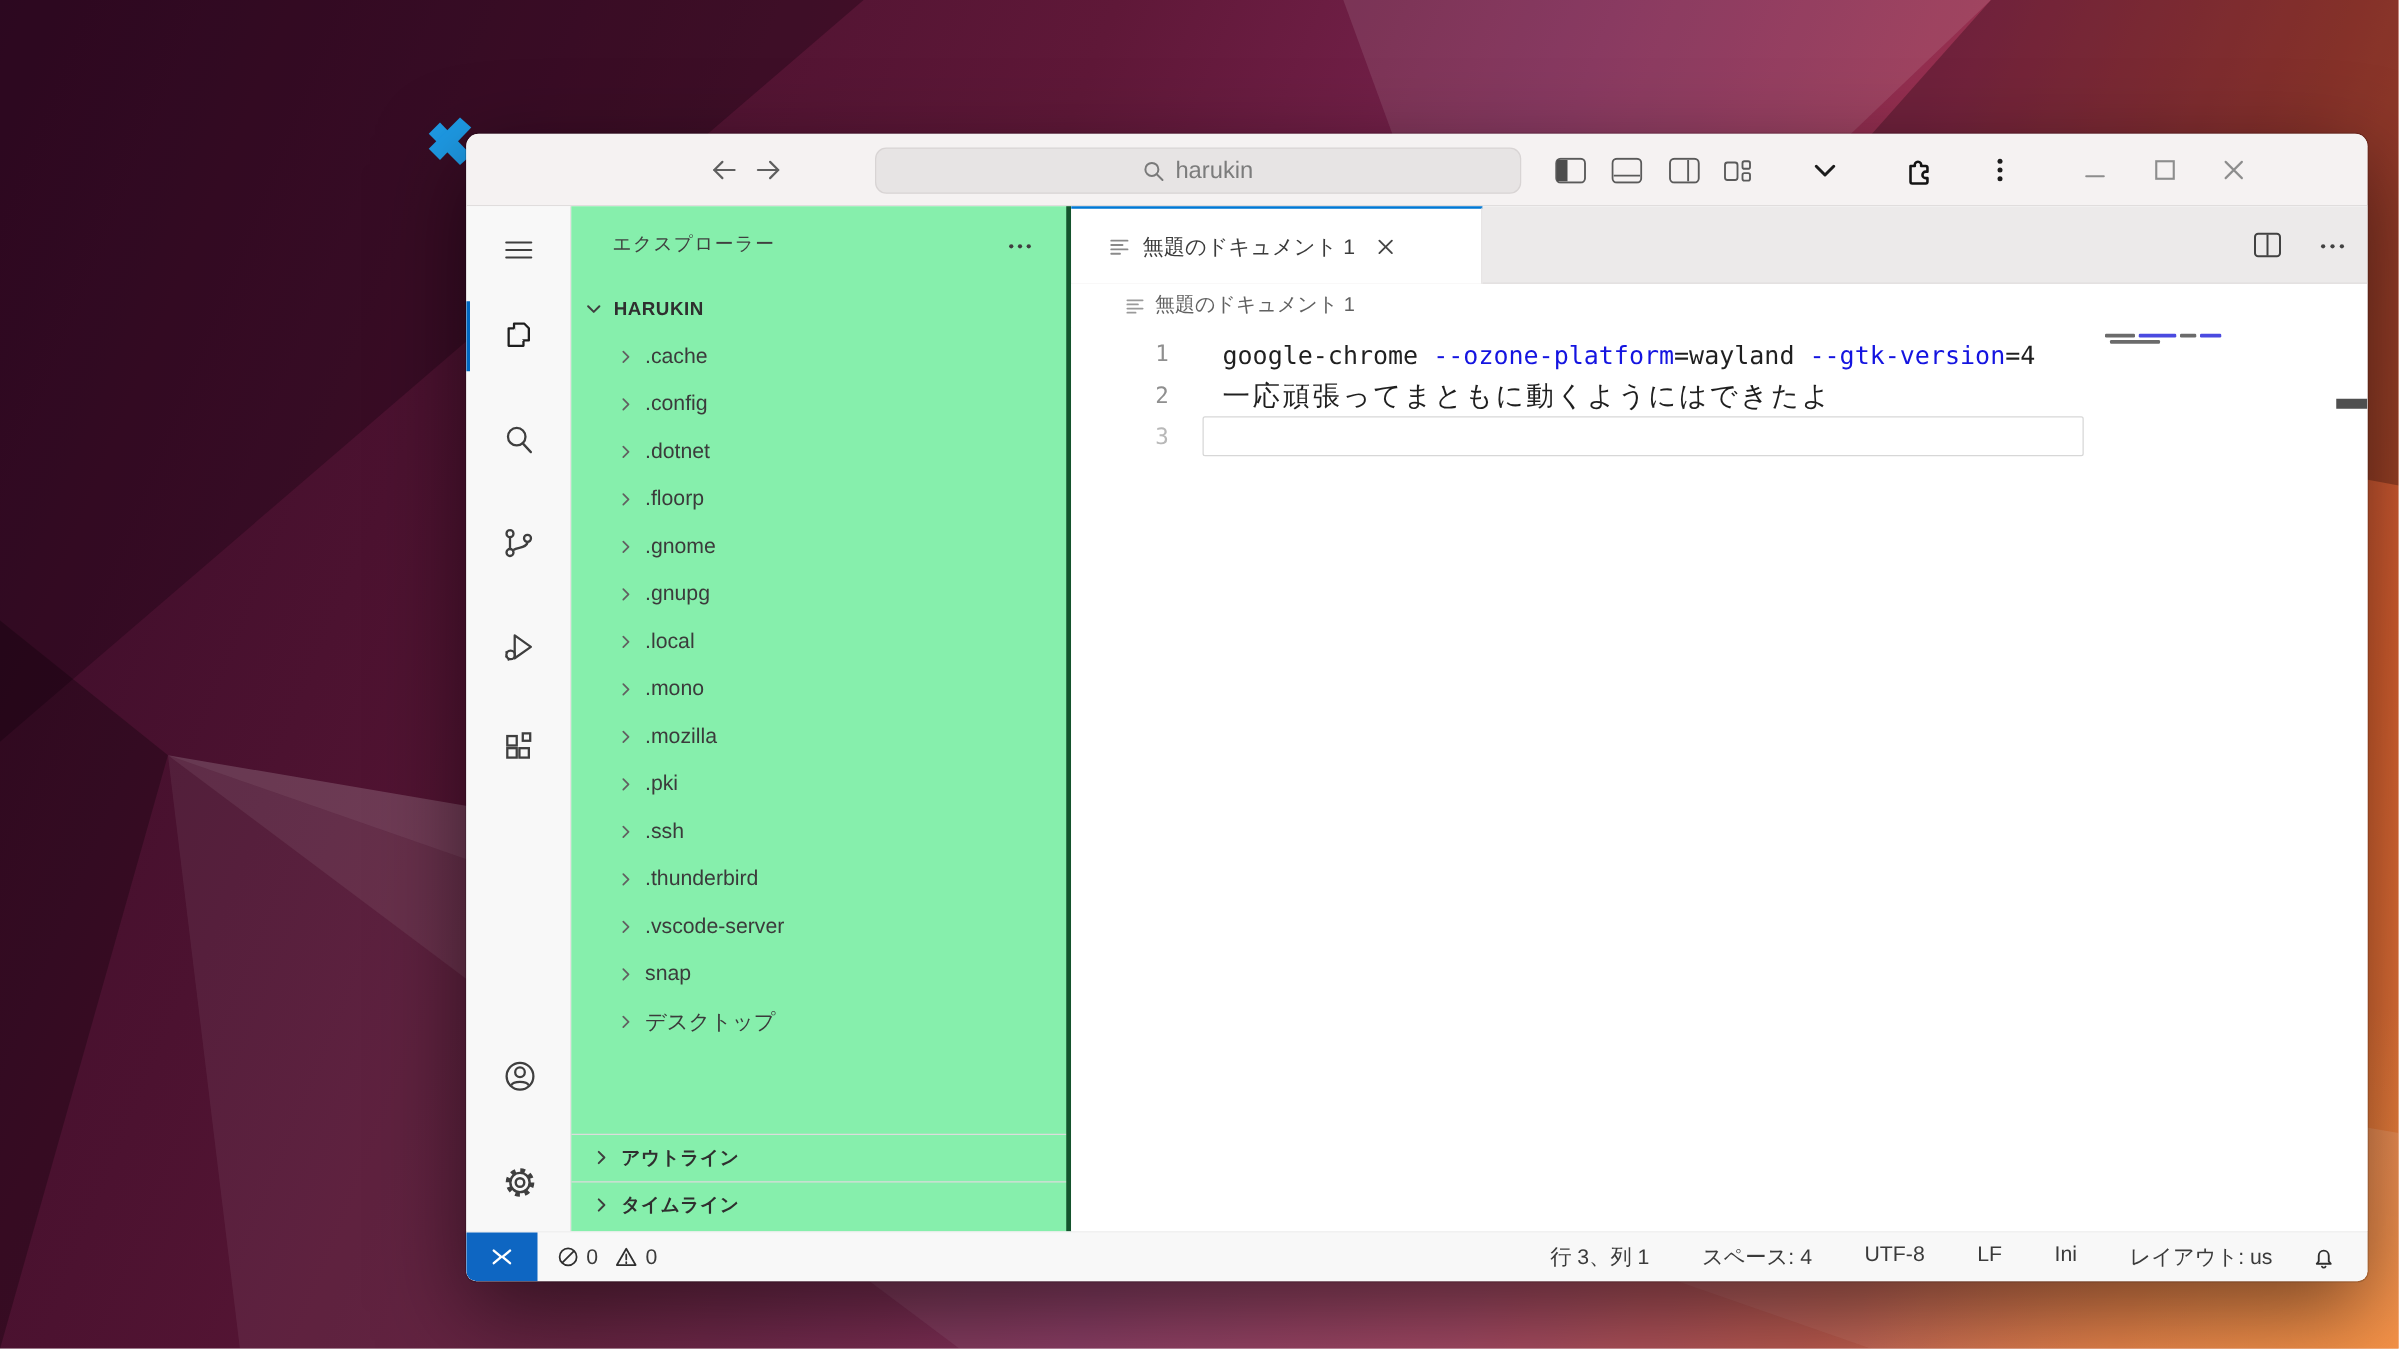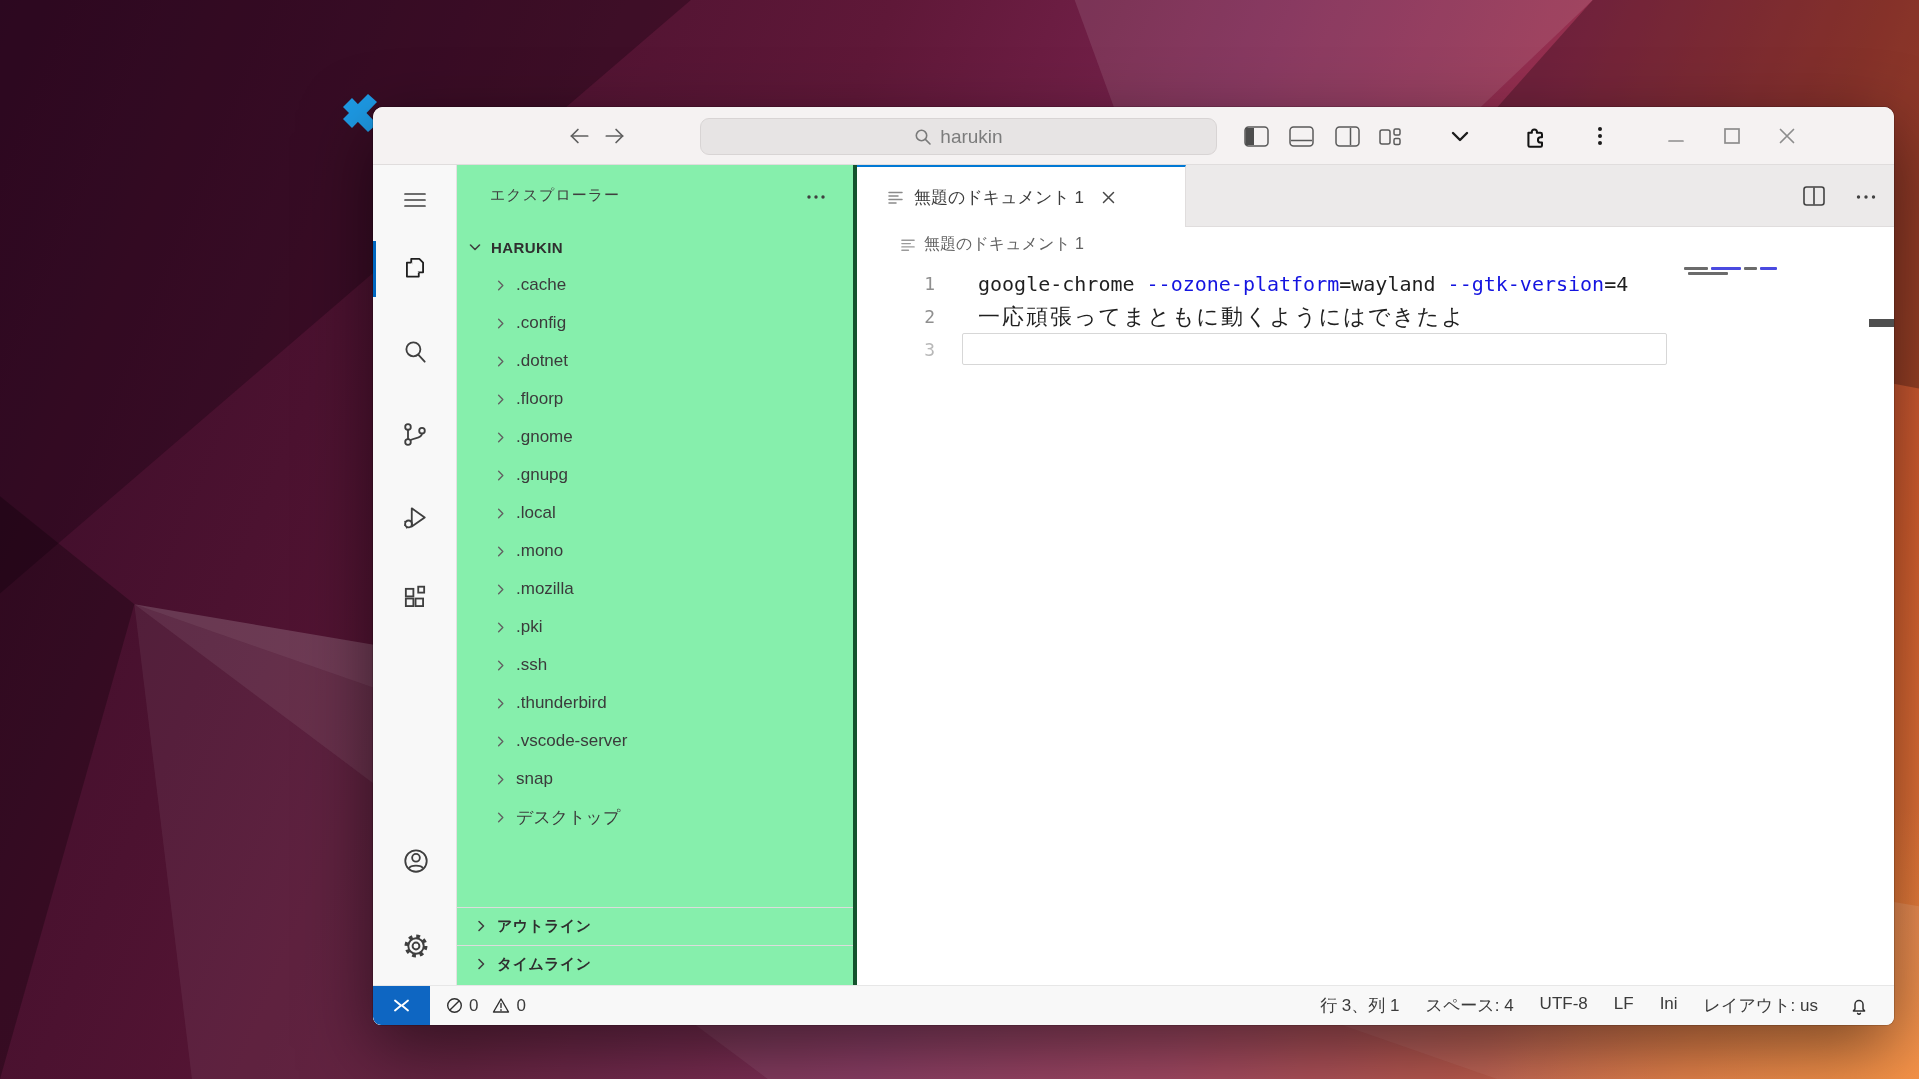--- a/index.html
+++ b/index.html
@@ -518,21 +518,21 @@
         <span class="num">0</span>
         <span>
           <svg width="18" height="17" viewBox="0 0 18 17" fill="none" stroke="#2f2f2f" stroke-width="1.4" stroke-linejoin="round">
               <path d="M9 2L16.5 15H1.5z"></path>
               <path d="M9 6.5v4M9 12.6v.9" stroke-linecap="round"></path>
             </svg>
         </span>
         <span class="num">0</span>
       </div>
       <div class="status-right">
-        <span id="status-items" style="display: flex; gap: 26px;">
+        <span id="status-items" style="display: flex; gap: 42px;">
             <span class="status-item">行 3、列 1</span>
             <span class="status-item">スペース: 4</span>
             <span class="status-item">UTF-8</span>
             <span class="status-item">LF</span>
             <span class="status-item">Ini</span>
             <span class="status-item">レイアウト: us</span>
           </span>
         <span class="bell">
           <svg width="20" height="20" viewBox="0 0 20 20" fill="none" stroke="#2f2f2f" stroke-width="1.5" stroke-linejoin="round">
               <path d="M6 13v-4.5a4 4 0 0 1 8 0V13l1.6 2H4.4z"></path>

